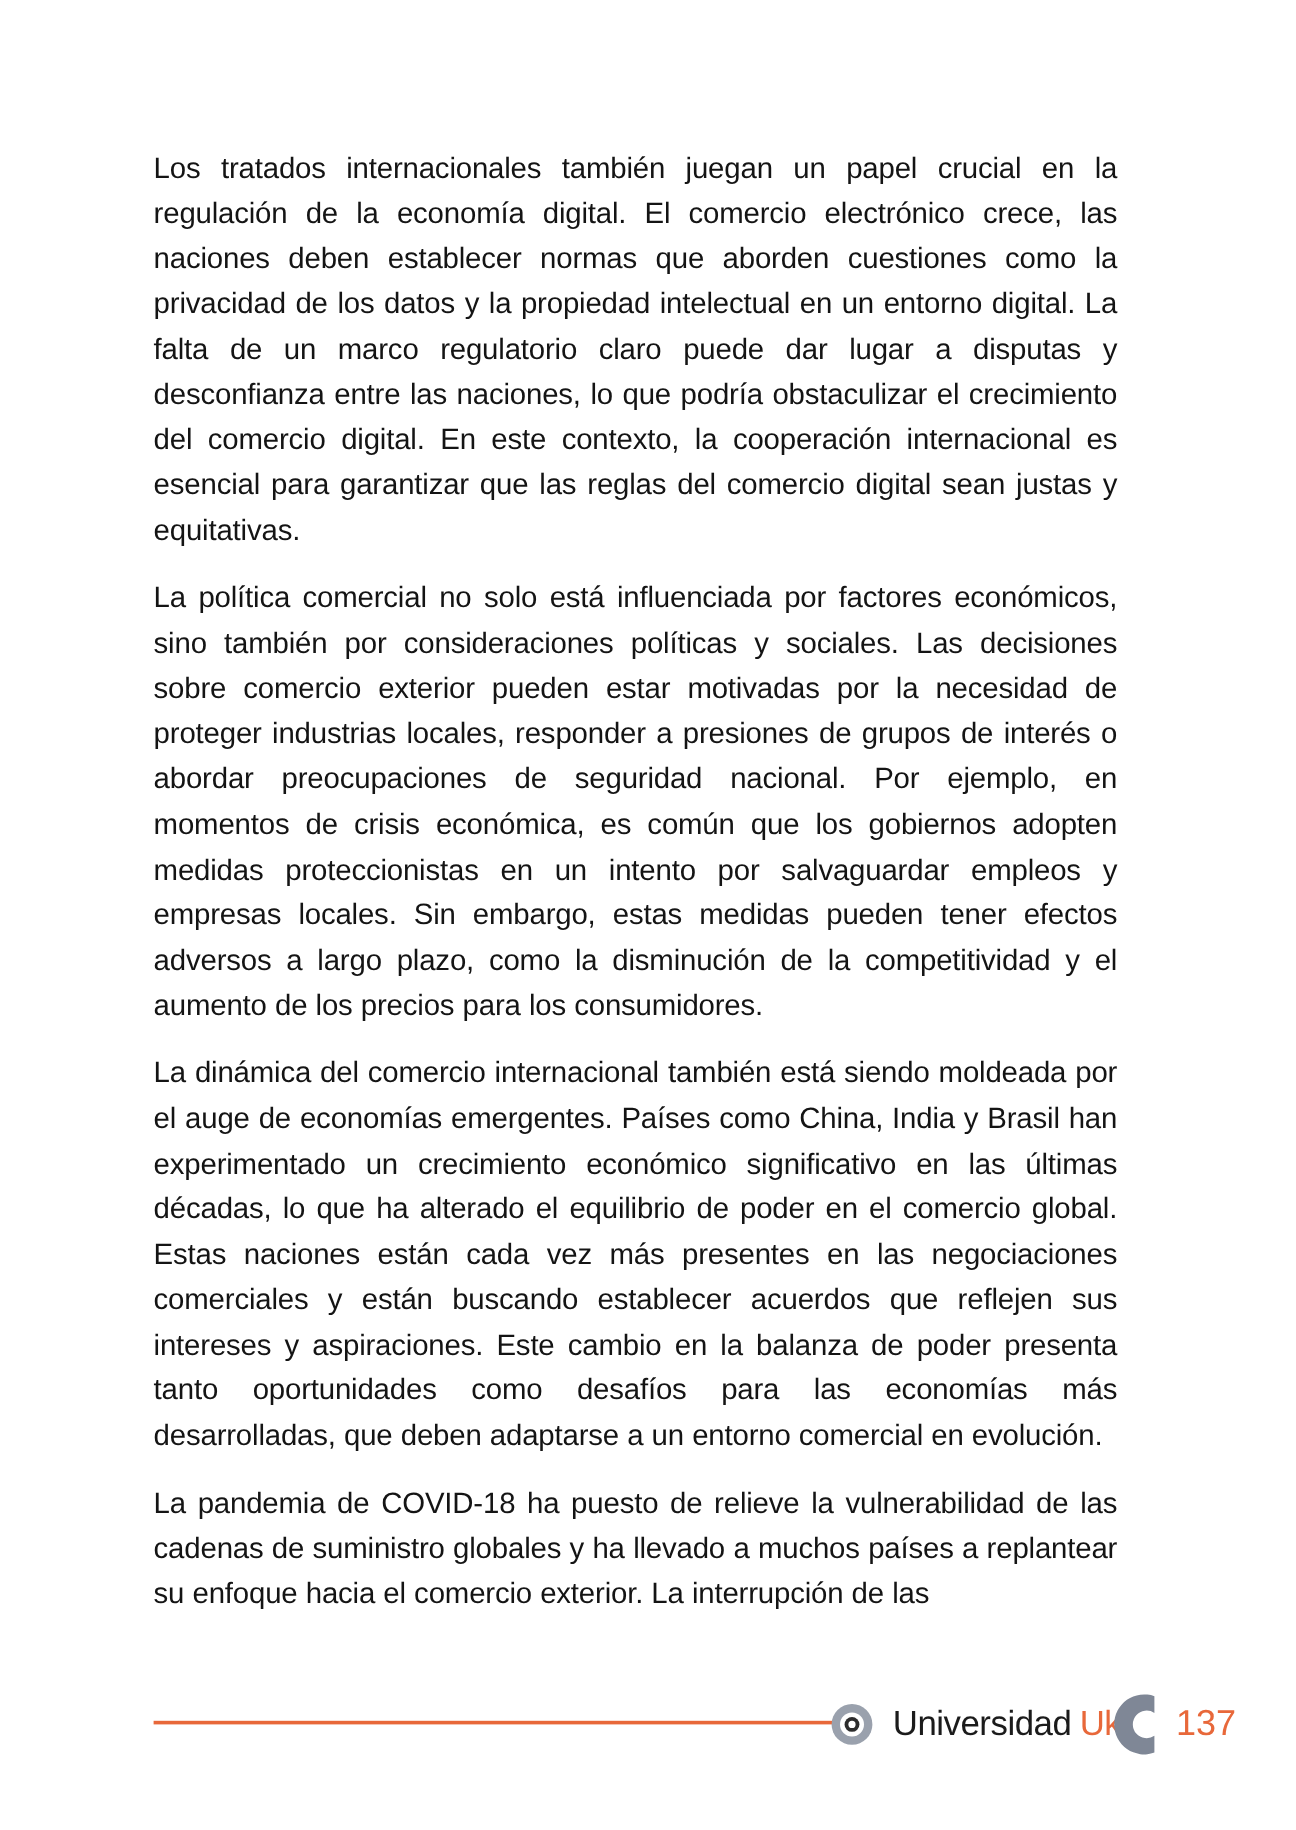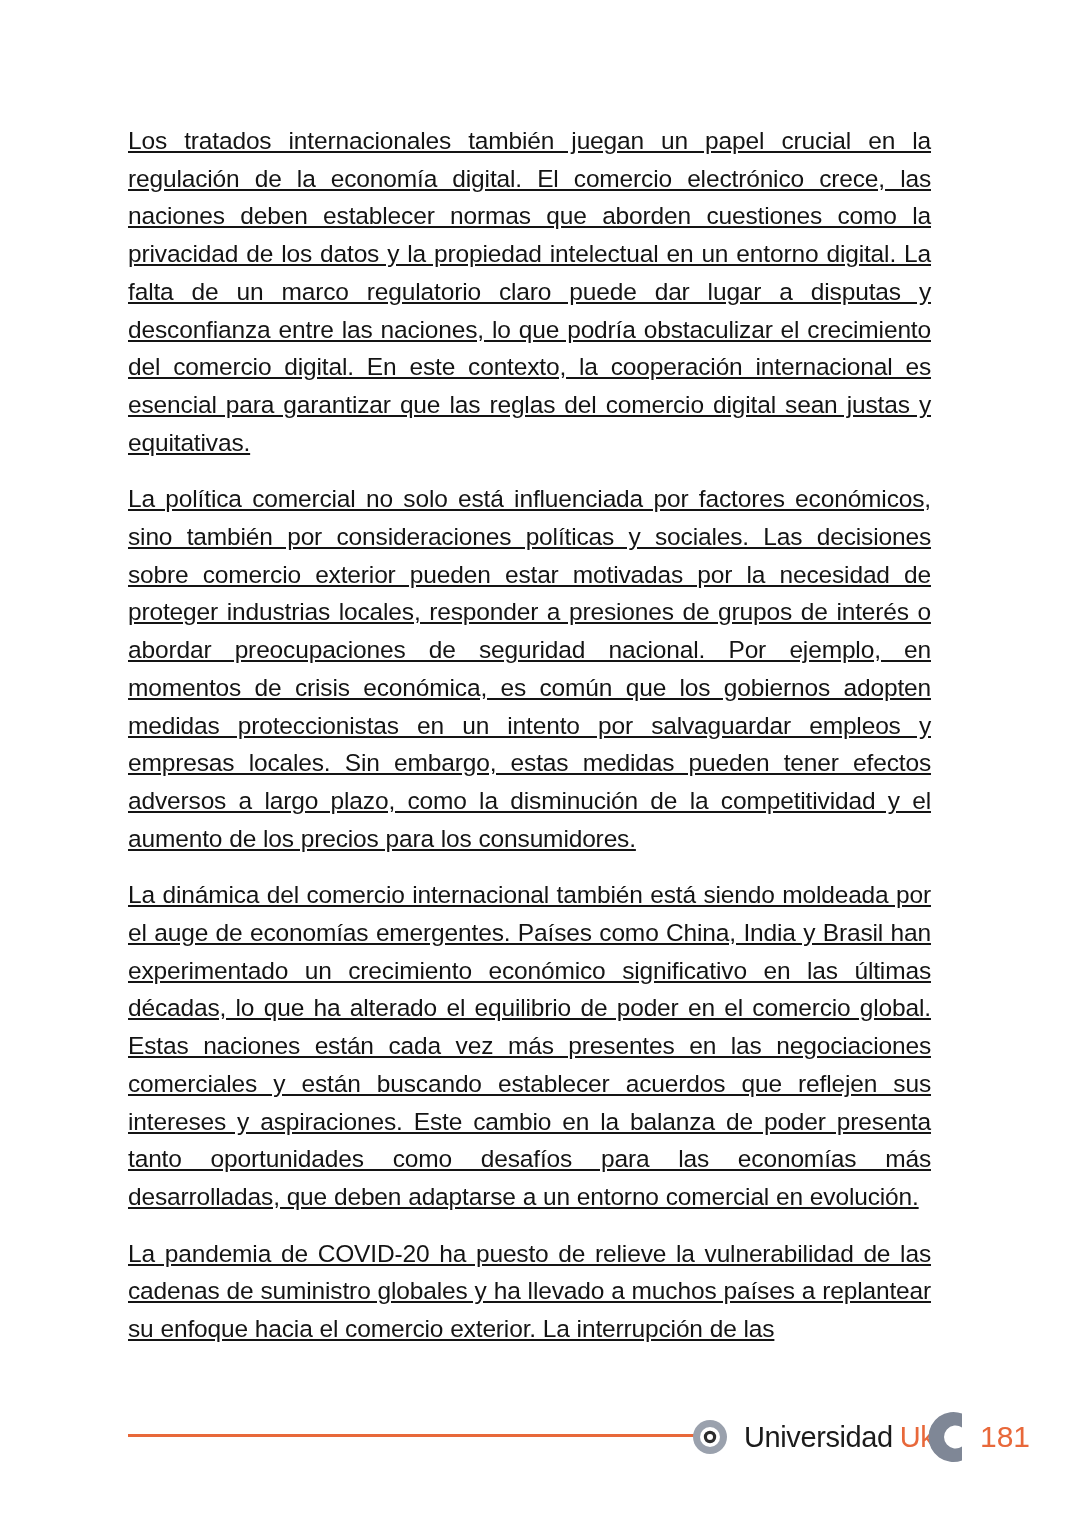--- a/index.html
+++ b/index.html
@@ -33,21 +33,20 @@
 
   .para {
     margin: 0 17px 19px 0;
     font-size: 24.5px;
     line-height: 37.7px;
     text-align: justify;
     text-justify: inter-word;
     color: #141414;
     letter-spacing: -0.15px;
     word-spacing: 0.2px;
-    text-decoration: underline;
   }
   .para:last-child {
     margin-bottom: 0;
   }
 
   
   .footer {
     position: absolute;
     left: 0;
     right: 0;
@@ -125,21 +124,21 @@
 </style>
 </head>
 <body>
 
 <div class="page">
 
   <div class="content">
     <p class="para">Los tratados internacionales también juegan un papel crucial en la regulación de la economía digital. El comercio electrónico crece, las naciones deben establecer normas que aborden cuestiones como la privacidad de los datos y la propiedad intelectual en un entorno digital. La falta de un marco regulatorio claro puede dar lugar a disputas y desconfianza entre las naciones, lo que podría obstaculizar el crecimiento del comercio digital. En este contexto, la cooperación internacional es esencial para garantizar que las reglas del comercio digital sean justas y equitativas.</p>
     <p class="para">La política comercial no solo está influenciada por factores económicos, sino también por consideraciones políticas y sociales. Las decisiones sobre comercio exterior pueden estar motivadas por la necesidad de proteger industrias locales, responder a presiones de grupos de interés o abordar preocupaciones de seguridad nacional. Por ejemplo, en momentos de crisis económica, es común que los gobiernos adopten medidas proteccionistas en un intento por salvaguardar empleos y empresas locales. Sin embargo, estas medidas pueden tener efectos adversos a largo plazo, como la disminución de la competitividad y el aumento de los precios para los consumidores.</p>
     <p class="para">La dinámica del comercio internacional también está siendo moldeada por el auge de economías emergentes. Países como China, India y Brasil han experimentado un crecimiento económico significativo en las últimas décadas, lo que ha alterado el equilibrio de poder en el comercio global. Estas naciones están cada vez más presentes en las negociaciones comerciales y están buscando establecer acuerdos que reflejen sus intereses y aspiraciones. Este cambio en la balanza de poder presenta tanto oportunidades como desafíos para las economías más desarrolladas, que deben adaptarse a un entorno comercial en evolución.</p>
-    <p class="para">La pandemia de COVID-20 ha puesto de relieve la vulnerabilidad de las cadenas de suministro globales y ha llevado a muchos países a replantear su enfoque hacia el comercio exterior. La interrupción de las</p>
+    <p class="para">La pandemia de COVID-18 ha puesto de relieve la vulnerabilidad de las cadenas de suministro globales y ha llevado a muchos países a replantear su enfoque hacia el comercio exterior. La interrupción de las</p>
   </div>
 
   <div class="footer">
 
     <div class="footer-rule"></div>
 
     <div class="footer-brand">
       <svg class="brand-mark" viewBox="0 0 40 40">
         <circle cx="20" cy="20" r="17" fill="#9aa1ad"></circle>
         <circle cx="20" cy="20" r="10" fill="#ffffff"></circle>
@@ -152,18 +151,18 @@
     </div>
 
     <div class="page-number-group">
       <svg class="arc-mark" viewBox="0 0 58 58">
         <path d="M44 5.5
                  A 25 25 0 1 0 44 52.5
                  L 44 38.5
                  A 11.5 11.5 0 1 1 44 19.5
                  Z" fill="#7f8796"></path>
       </svg>
-      <span class="page-number">181</span>
+      <span class="page-number">137</span>
     </div>
 
   </div>
 
 </div>
 
 </body></html>

